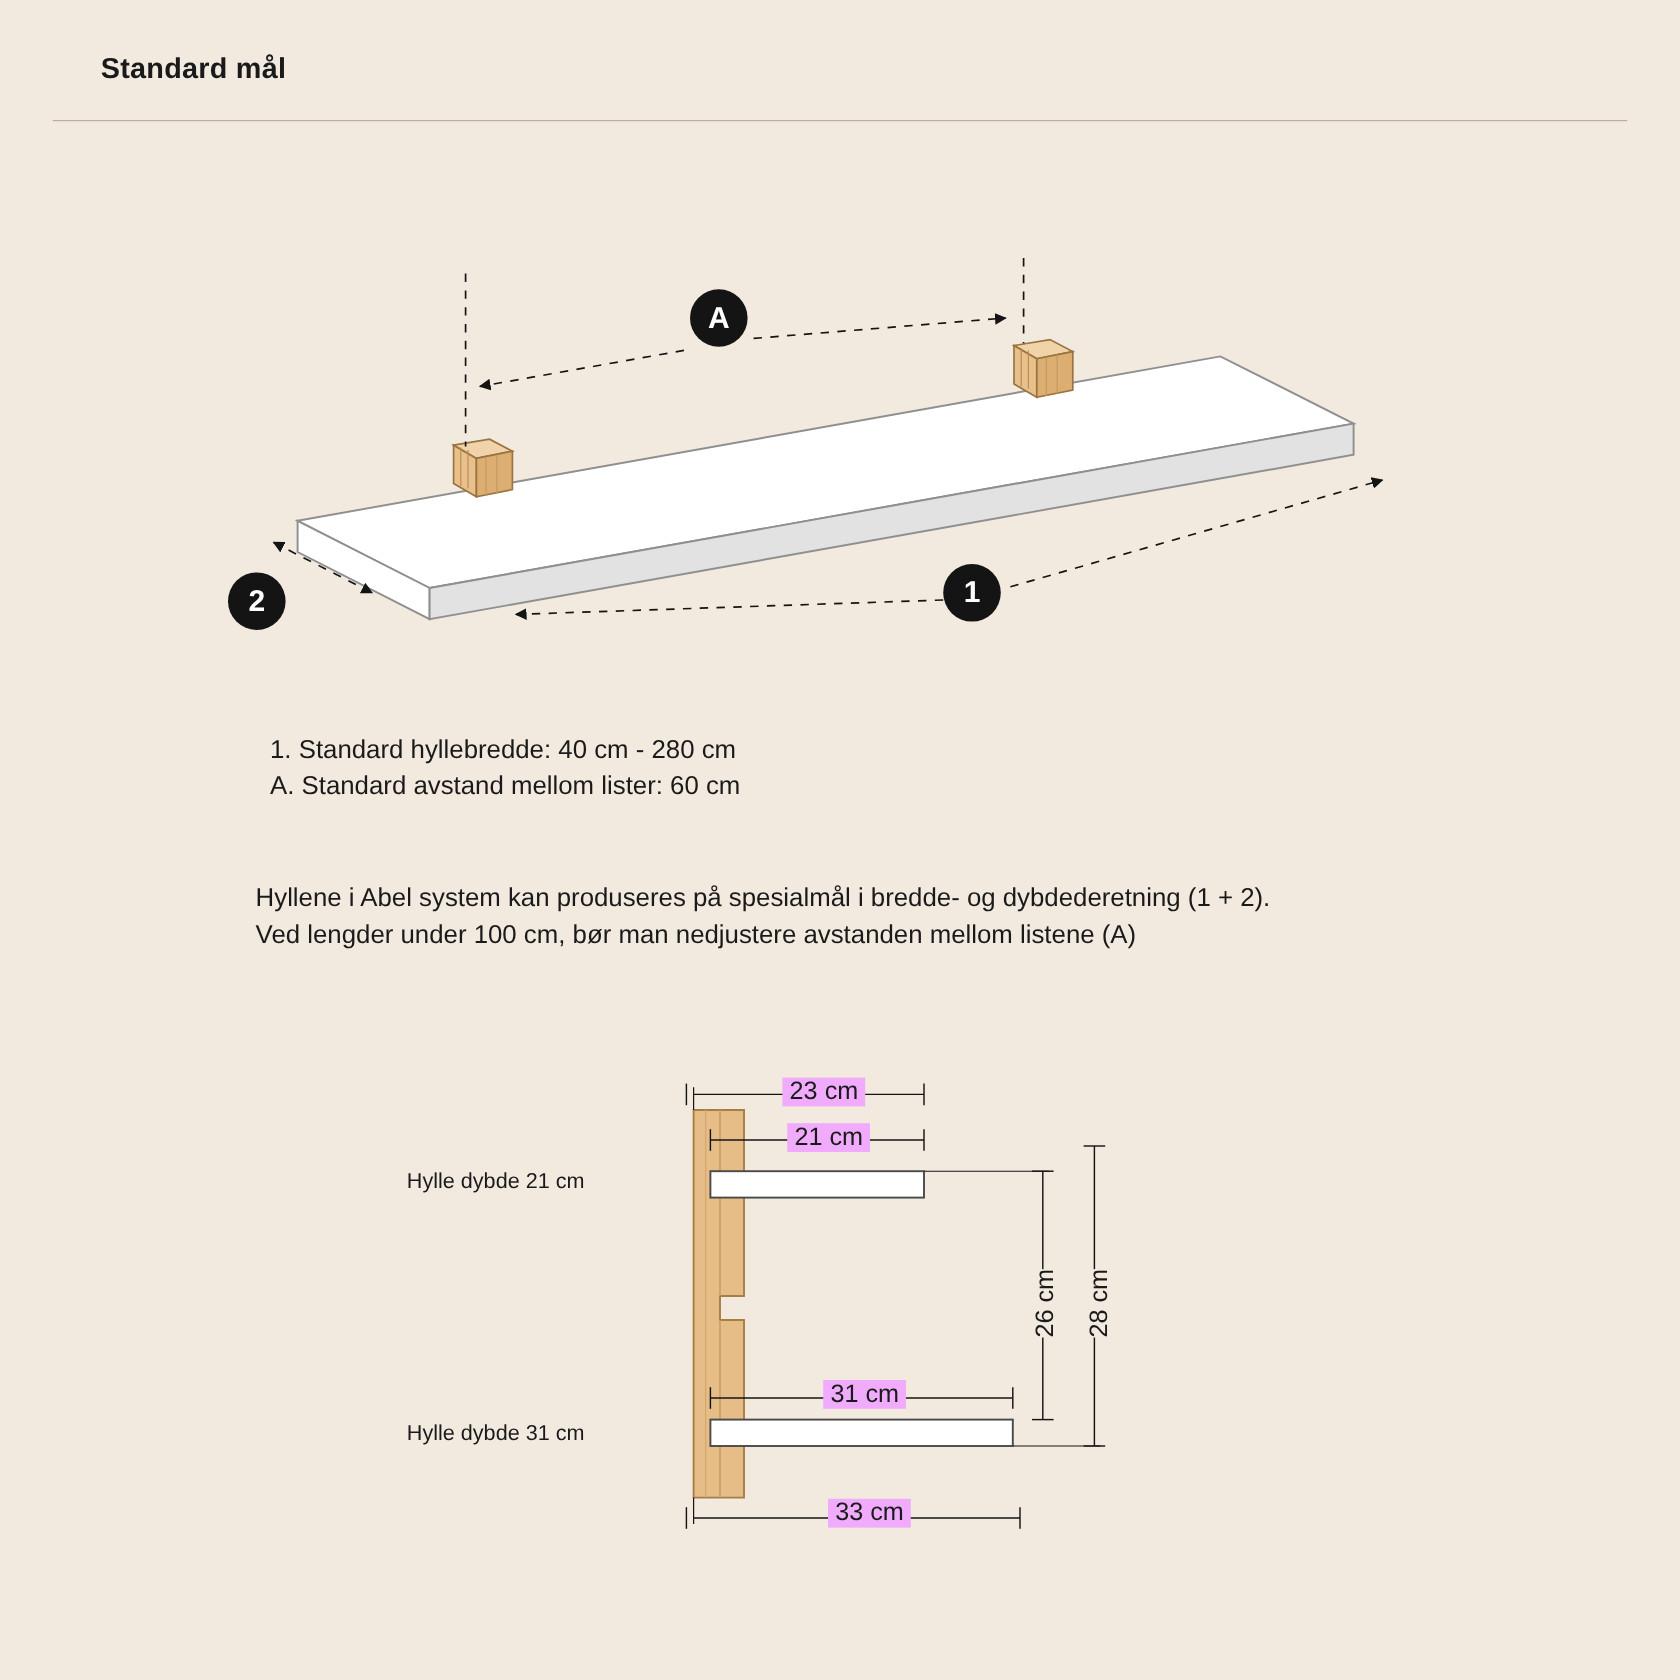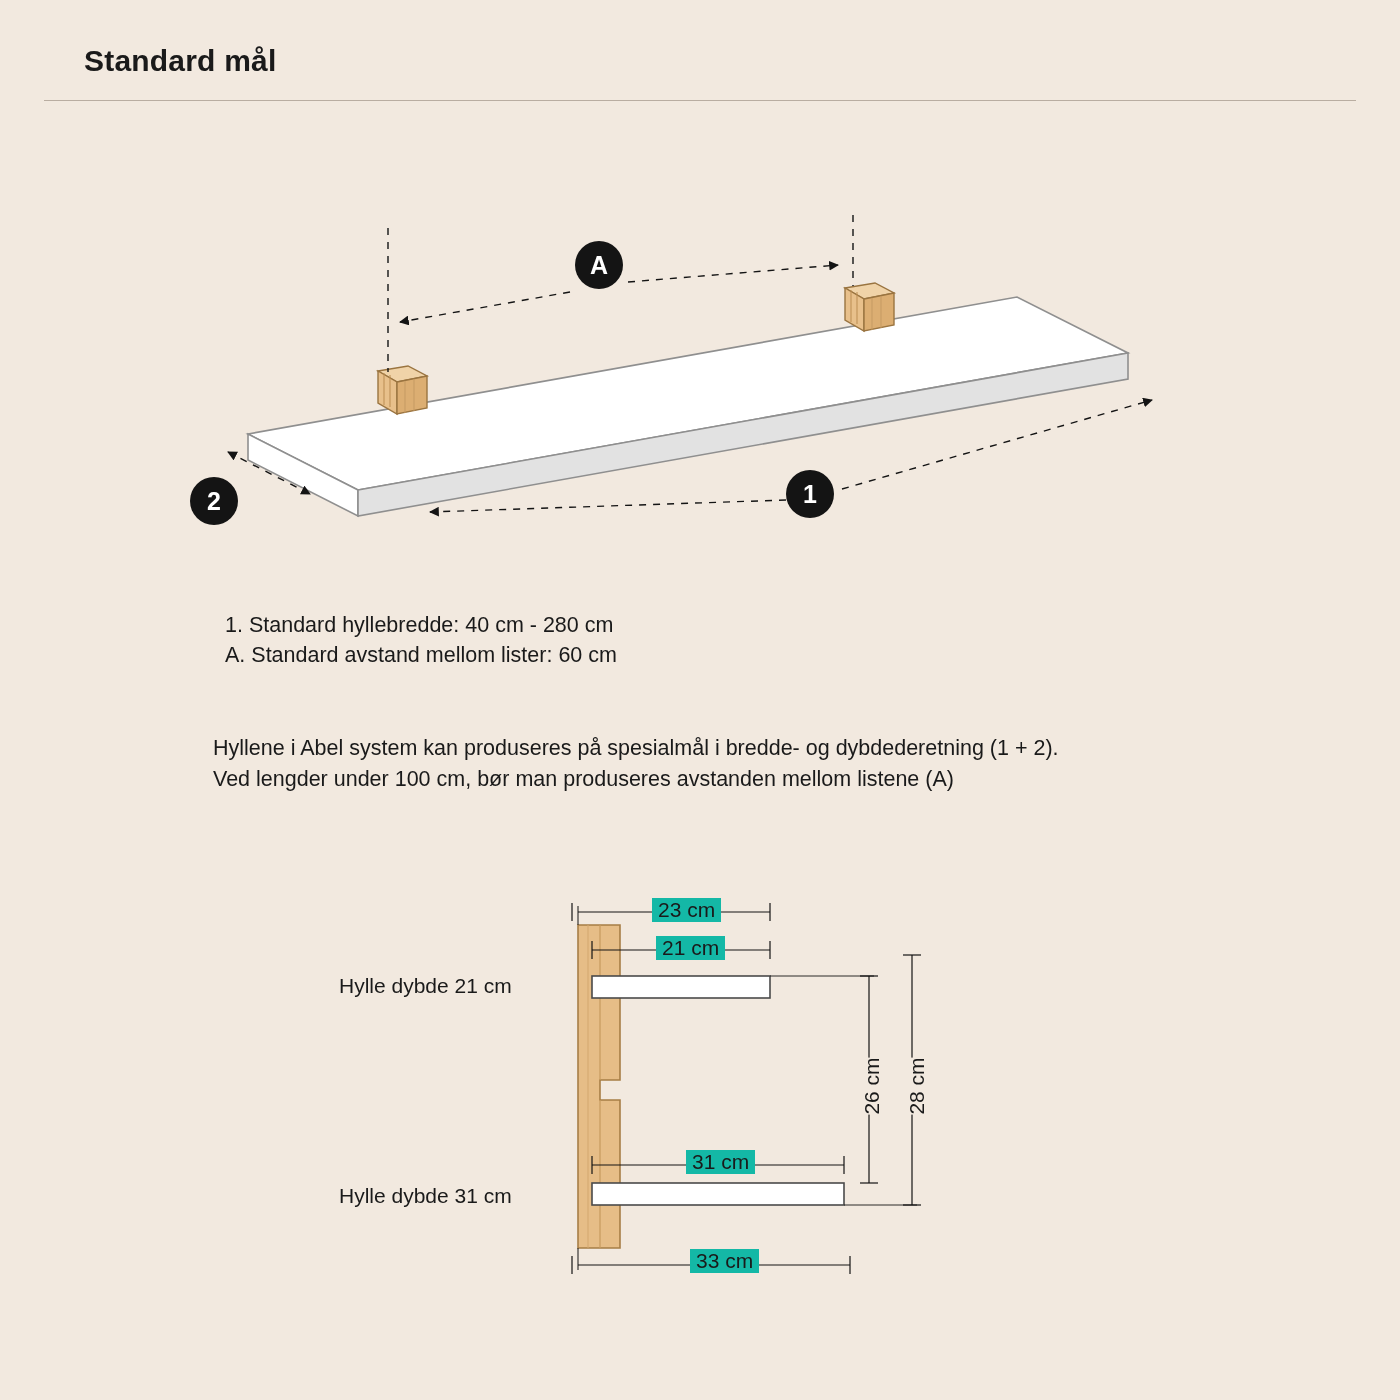--- a/index.html
+++ b/index.html
@@ -16,21 +16,21 @@
     overflow: hidden;
   }
   .page {
     position: absolute;
     inset: 0;
   }
   .title {
     position: absolute;
     left: 84px;
     top: 44px;
-    font-size: 30px;
+    font-size: 24px;
     font-weight: bold;
     letter-spacing: 0.2px;
     text-align: center;
   }
   .title-rule {
     position: absolute;
     left: 44px;
     top: 100px;
     width: 1312px;
     height: 1px;
@@ -56,36 +56,36 @@
   }
   .note-block {
     position: absolute;
     left: 213px;
     top: 733px;
     font-size: 21.5px;
     line-height: 31px;
   }
   .label {
     position: absolute;
-    font-size: 21px;
+    font-size: 18px;
     white-space: nowrap;
   }
   .label-21 {
     left: 339px;
     top: 974px;
   }
   .label-31 {
     left: 339px;
     top: 1184px;
   }
   .dim-text {
     position: absolute;
     font-size: 21px;
     white-space: nowrap;
-    background: #14b8a6;
+    background: #f0abfc;
     padding: 0 6px;
   }
   .dim-23 { left: 652px; top: 898px; }
   .dim-21 { left: 656px; top: 936px; }
   .dim-31 { left: 686px; top: 1150px; }
   .dim-33 { left: 690px; top: 1249px; }
   .dim-vert {
     position: absolute;
     font-size: 21px;
     white-space: nowrap;
@@ -210,21 +210,21 @@
   <div class="badge badge-1">1</div>
   <div class="badge badge-2">2</div>
 
   <div class="spec-block">
     <div class="line">1. Standard hyllebredde: 40 cm - 280 cm</div>
     <div class="line">A. Standard avstand mellom lister: 60 cm</div>
   </div>
 
   <div class="note-block">
     <div class="line">Hyllene i Abel system kan produseres på spesialmål i bredde- og dybdederetning (1 + 2).</div>
-    <div class="line">Ved lengder under 100 cm, bør man produseres avstanden mellom listene (A)</div>
+    <div class="line">Ved lengder under 100 cm, bør man nedjustere avstanden mellom listene (A)</div>
   </div>
 
   <div class="label label-21">Hylle dybde 21 cm</div>
   <div class="label label-31">Hylle dybde 31 cm</div>
 
   <div class="dim-text dim-23">23 cm</div>
   <div class="dim-text dim-21">21 cm</div>
   <div class="dim-text dim-31">31 cm</div>
   <div class="dim-text dim-33">33 cm</div>
   <div class="dim-vert dim-26">26 cm</div>

